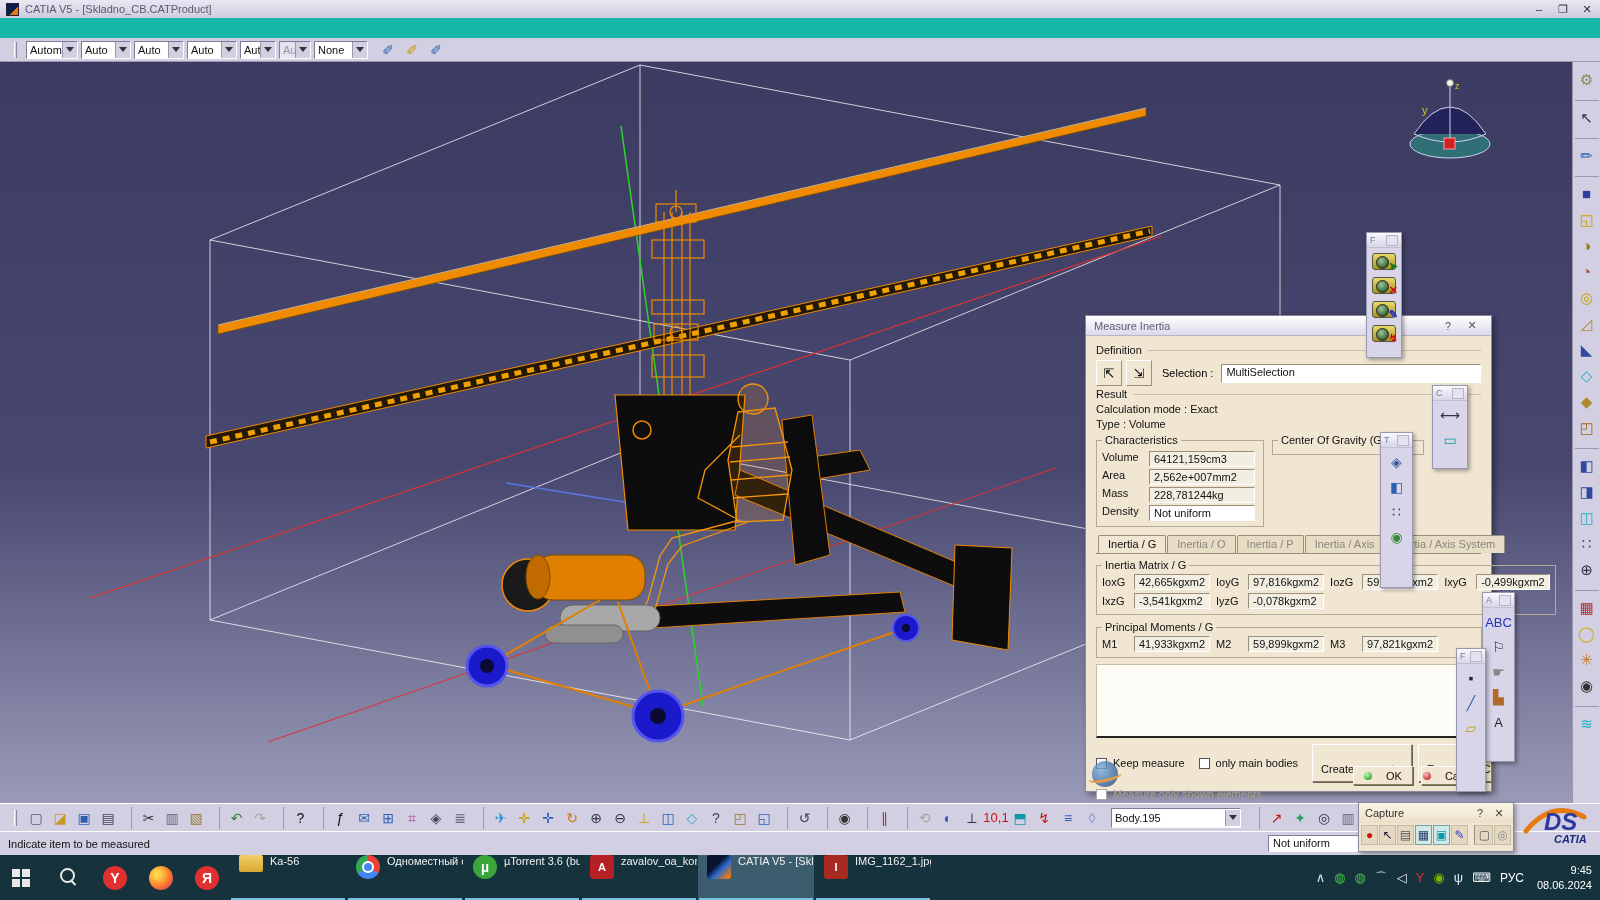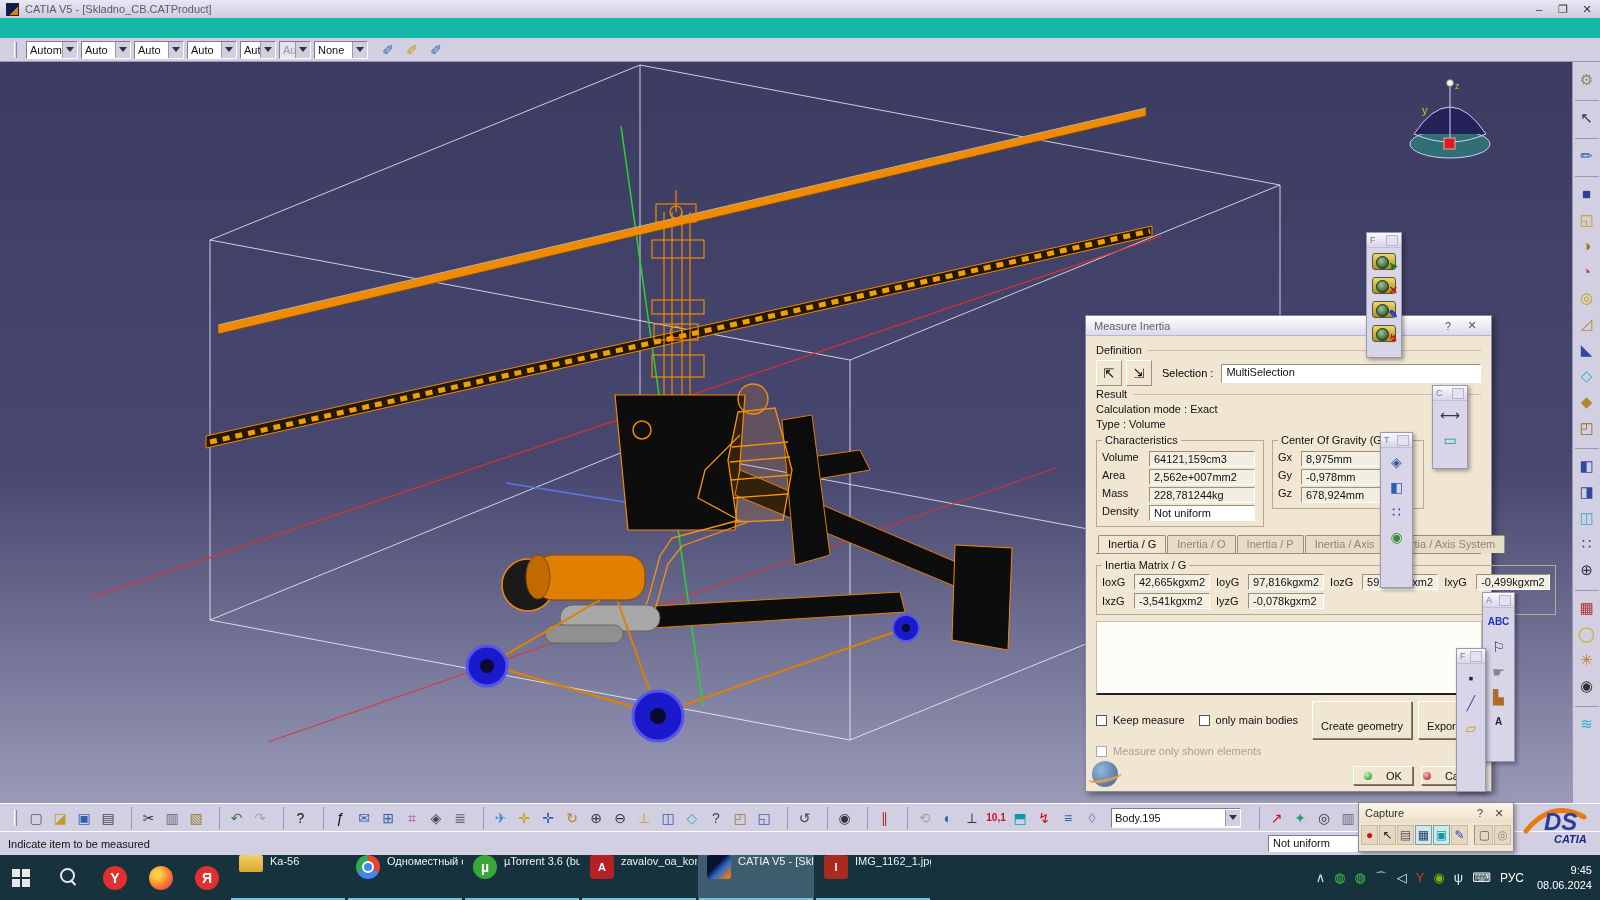--- a/index.html
+++ b/index.html
@@ -33,21 +33,21 @@
   .combo { height:18px; background:#fff; border:1px solid; border-color:#7f7c96 #fdfdff #fdfdff #7f7c96;
     display:flex; align-items:center; }
   .combo .cv { flex:1; padding:0 3px; font-size:11px; color:#111; white-space:nowrap; overflow:hidden;}
   .combo .cbtn { width:15px; height:16px; background:#d2cfe2; border-left:1px solid #9a97b0;
     display:flex; align-items:center; justify-content:center; }
   .combo .cbtn::after { content:""; border:4px solid transparent; border-top:5px solid #333; margin-top:4px;}
   .combo.dis { background:#e6e3f0; }
   .combo.dis .cv { color:#999; }
   .icn { width:22px; height:22px; display:flex; align-items:center; justify-content:center;
     font-size:14px; line-height:1; }
-  .icn.small { font-size:10px; font-weight:bold; }
+  .icn.small { font-size:13px; font-weight:normal; }
   .icn.sep { margin-left:10px; border-left:1px solid #9a97b0; padding-left:6px; width:28px; }
 
   
   .viewport { position:absolute; left:0; top:62px; width:1572px; height:741px;
     background:linear-gradient(180deg,#3c3c62 0%,#474770 55%,#9a9ab8 100%); overflow:hidden; }
 
   
   .right-toolbar { position:absolute; left:1572px; top:62px; width:28px; height:741px;
     background:#d2cfe2; border-left:1px solid #9a97b0; display:flex; flex-direction:column;
     align-items:center; padding-top:4px; }
@@ -457,38 +457,20 @@
               </span>
             
               <span class="frow">
                 <span class="flabel">Density</span>
                 <span class="ffield white">Not uniform</span>
               </span>
             </span>
         </fieldset>
         <fieldset class="cog-fs">
           <legend>Center Of Gravity (G)</legend>
-          <span>
-            
-          
-              <span class="frow">
-                <span class="flabel">Gx</span>
-                <span class="ffield">8,975mm</span>
-              </span>
-            
-              <span class="frow">
-                <span class="flabel">Gy</span>
-                <span class="ffield">-0,978mm</span>
-              </span>
-            
-              <span class="frow">
-                <span class="flabel">Gz</span>
-                <span class="ffield">678,924mm</span>
-              </span>
-            </span>
         </fieldset>
       </div>
 
       <div class="tabs">
 
           <span class="tab active">Inertia / G</span>
 
           <span class="tab">Inertia / O</span>
 
           <span class="tab">Inertia / P</span>
@@ -523,20 +505,40 @@
               </span>
 
               <span class="mcell">
                 <span class="flabel">IxzG</span>
                 <span class="ffield">-3,541kgxm2</span>
               </span>
 
               <span class="mcell">
                 <span class="flabel">IyzG</span>
                 <span class="ffield">-0,078kgxm2</span>
+              </span>
+            </span>
+        </fieldset>
+        <fieldset class="matrix-fs" style="margin-top:6px">
+          <legend>Principal Moments / G</legend>
+          <span class="mgrid">
+
+              <span class="mcell">
+                <span class="flabel">M1</span>
+                <span class="ffield">41,933kgxm2</span>
+              </span>
+
+              <span class="mcell">
+                <span class="flabel">M2</span>
+                <span class="ffield">59,899kgxm2</span>
+              </span>
+
+              <span class="mcell">
+                <span class="flabel">M3</span>
+                <span class="ffield">97,821kgxm2</span>
               </span>
             </span>
         </fieldset>
       </div>
 
       <div class="white-panel"></div>
 
       <div class="chk-row">
         <span class="chk"></span>
         <span class="chk-lbl">Keep measure</span>

